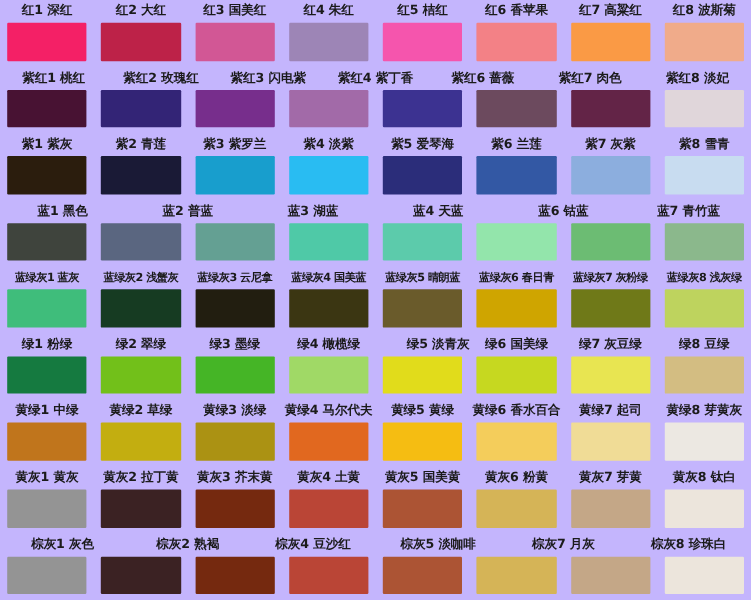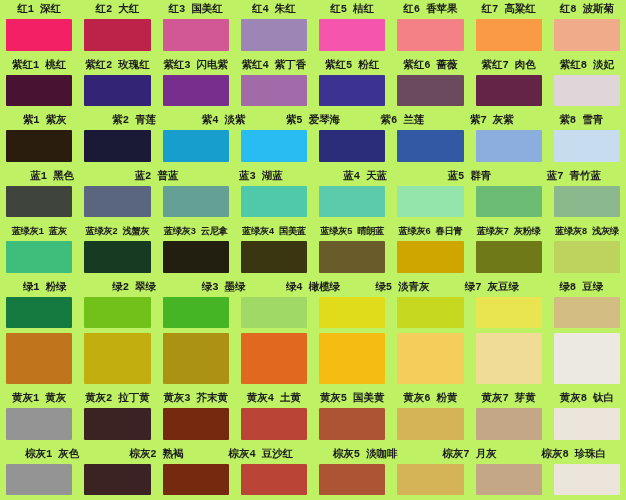--- a/index.html
+++ b/index.html
@@ -63,21 +63,21 @@
     flex: 1 1 0;
     min-width: 0;
     margin: 0 6px;
     height: 100%;
     border-radius: 1px;
   }
 </style>
 </head>
 <body>
 
-<div id="palette" style="background: #bef264; font-family: Liberation Mono, monospace;">
+<div id="palette" style="background: #c4b5fd;">
     <div class="row">
       <div class="labels">
         <div class="cell-label" style="color: rgb(27, 27, 27);">红1 深红</div>
         <div class="cell-label" style="color: rgb(27, 27, 27);">红2 大红</div>
         <div class="cell-label" style="color: rgb(27, 27, 27);">红3 国美红</div>
         <div class="cell-label" style="color: rgb(27, 27, 27);">红4 朱红</div>
         <div class="cell-label" style="color: rgb(27, 27, 27);">红5 桔红</div>
         <div class="cell-label" style="color: rgb(27, 27, 27);">红6 香苹果</div>
         <div class="cell-label" style="color: rgb(27, 27, 27);">红7 高粱红</div>
         <div class="cell-label" style="color: rgb(27, 27, 27);">红8 波斯菊</div>
@@ -92,40 +92,40 @@
         <div class="cell-swatch" style="background: rgb(250, 154, 69);"></div>
         <div class="cell-swatch" style="background: rgb(240, 171, 138);"></div>
       </div>
     </div>
     <div class="row">
       <div class="labels">
         <div class="cell-label" style="color: rgb(27, 27, 27);">紫红1 桃红</div>
         <div class="cell-label" style="color: rgb(27, 27, 27);">紫红2 玫瑰红</div>
         <div class="cell-label" style="color: rgb(27, 27, 27);">紫红3 闪电紫</div>
         <div class="cell-label" style="color: rgb(27, 27, 27);">紫红4 紫丁香</div>
-        <div class="cell-label" style="color: rgb(27, 27, 27);">紫红5 粉红</div>
         <div class="cell-label" style="color: rgb(27, 27, 27);">紫红6 蔷薇</div>
         <div class="cell-label" style="color: rgb(27, 27, 27);">紫红7 肉色</div>
         <div class="cell-label" style="color: rgb(27, 27, 27);">紫红8 淡妃</div>
       </div>
       <div class="swatches">
         <div class="cell-swatch" style="background: rgb(72, 18, 51);"></div>
         <div class="cell-swatch" style="background: rgb(51, 36, 118);"></div>
         <div class="cell-swatch" style="background: rgb(119, 46, 140);"></div>
         <div class="cell-swatch" style="background: rgb(162, 106, 168);"></div>
         <div class="cell-swatch" style="background: rgb(60, 50, 145);"></div>
         <div class="cell-swatch" style="background: rgb(108, 74, 94);"></div>
         <div class="cell-swatch" style="background: rgb(99, 36, 71);"></div>
         <div class="cell-swatch" style="background: rgb(224, 214, 218);"></div>
       </div>
     </div>
     <div class="row">
       <div class="labels">
         <div class="cell-label" style="color: rgb(27, 27, 27);">紫1 紫灰</div>
         <div class="cell-label" style="color: rgb(27, 27, 27);">紫2 青莲</div>
+        <div class="cell-label" style="color: rgb(27, 27, 27);">紫3 紫罗兰</div>
         <div class="cell-label" style="color: rgb(27, 27, 27);">紫4 淡紫</div>
         <div class="cell-label" style="color: rgb(27, 27, 27);">紫5 爱琴海</div>
         <div class="cell-label" style="color: rgb(27, 27, 27);">紫6 兰莲</div>
         <div class="cell-label" style="color: rgb(27, 27, 27);">紫7 灰紫</div>
         <div class="cell-label" style="color: rgb(27, 27, 27);">紫8 雪青</div>
       </div>
       <div class="swatches">
         <div class="cell-swatch" style="background: rgb(43, 29, 13);"></div>
         <div class="cell-swatch" style="background: rgb(26, 26, 54);"></div>
         <div class="cell-swatch" style="background: rgb(24, 158, 205);"></div>
@@ -135,21 +135,21 @@
         <div class="cell-swatch" style="background: rgb(140, 174, 222);"></div>
         <div class="cell-swatch" style="background: rgb(200, 220, 240);"></div>
       </div>
     </div>
     <div class="row">
       <div class="labels">
         <div class="cell-label" style="color: rgb(27, 27, 27);">蓝1 黑色</div>
         <div class="cell-label" style="color: rgb(27, 27, 27);">蓝2 普蓝</div>
         <div class="cell-label" style="color: rgb(27, 27, 27);">蓝3 湖蓝</div>
         <div class="cell-label" style="color: rgb(27, 27, 27);">蓝4 天蓝</div>
-        <div class="cell-label" style="color: rgb(27, 27, 27);">蓝5 群青</div>
+        <div class="cell-label" style="color: rgb(27, 27, 27);">蓝6 钴蓝</div>
         <div class="cell-label" style="color: rgb(27, 27, 27);">蓝7 青竹蓝</div>
       </div>
       <div class="swatches">
         <div class="cell-swatch" style="background: rgb(63, 68, 61);"></div>
         <div class="cell-swatch" style="background: rgb(90, 102, 128);"></div>
         <div class="cell-swatch" style="background: rgb(100, 160, 147);"></div>
         <div class="cell-swatch" style="background: rgb(79, 201, 167);"></div>
         <div class="cell-swatch" style="background: rgb(92, 203, 171);"></div>
         <div class="cell-swatch" style="background: rgb(147, 229, 171);"></div>
         <div class="cell-swatch" style="background: rgb(108, 188, 115);"></div>
@@ -177,36 +177,47 @@
         <div class="cell-swatch" style="background: rgb(111, 121, 24);"></div>
         <div class="cell-swatch" style="background: rgb(190, 211, 94);"></div>
       </div>
     </div>
     <div class="row">
       <div class="labels">
         <div class="cell-label" style="color: rgb(27, 27, 27);">绿1 粉绿</div>
         <div class="cell-label" style="color: rgb(27, 27, 27);">绿2 翠绿</div>
         <div class="cell-label" style="color: rgb(27, 27, 27);">绿3 墨绿</div>
         <div class="cell-label" style="color: rgb(27, 27, 27);">绿4 橄榄绿</div>
-        <div class="cell-label" style="color: rgb(27, 27, 27);">绿5 淡青灰</div>
+        <div class="cell-label" style="color: rgb(27, 27, 27); text-align: right;">绿5 淡青灰</div>
+        <div class="cell-label" style="color: rgb(27, 27, 27);">绿6 国美绿</div>
         <div class="cell-label" style="color: rgb(27, 27, 27);">绿7 灰豆绿</div>
         <div class="cell-label" style="color: rgb(27, 27, 27);">绿8 豆绿</div>
       </div>
       <div class="swatches">
         <div class="cell-swatch" style="background: rgb(21, 122, 64);"></div>
         <div class="cell-swatch" style="background: rgb(114, 192, 26);"></div>
         <div class="cell-swatch" style="background: rgb(69, 181, 38);"></div>
         <div class="cell-swatch" style="background: rgb(160, 217, 102);"></div>
         <div class="cell-swatch" style="background: rgb(225, 220, 27);"></div>
         <div class="cell-swatch" style="background: rgb(198, 216, 32);"></div>
         <div class="cell-swatch" style="background: rgb(232, 229, 81);"></div>
         <div class="cell-swatch" style="background: rgb(211, 189, 130);"></div>
       </div>
     </div>
     <div class="row">
+      <div class="labels">
+        <div class="cell-label" style="color: rgb(27, 27, 27);">黄绿1 中绿</div>
+        <div class="cell-label" style="color: rgb(27, 27, 27);">黄绿2 草绿</div>
+        <div class="cell-label" style="color: rgb(27, 27, 27);">黄绿3 淡绿</div>
+        <div class="cell-label" style="color: rgb(27, 27, 27);">黄绿4 马尔代夫</div>
+        <div class="cell-label" style="color: rgb(27, 27, 27);">黄绿5 黄绿</div>
+        <div class="cell-label" style="color: rgb(27, 27, 27);">黄绿6 香水百合</div>
+        <div class="cell-label" style="color: rgb(27, 27, 27);">黄绿7 起司</div>
+        <div class="cell-label" style="color: rgb(27, 27, 27);">黄绿8 芽黄灰</div>
+      </div>
       <div class="swatches">
         <div class="cell-swatch" style="background: rgb(192, 117, 28);"></div>
         <div class="cell-swatch" style="background: rgb(195, 174, 16);"></div>
         <div class="cell-swatch" style="background: rgb(171, 146, 19);"></div>
         <div class="cell-swatch" style="background: rgb(225, 104, 31);"></div>
         <div class="cell-swatch" style="background: rgb(245, 189, 18);"></div>
         <div class="cell-swatch" style="background: rgb(244, 205, 91);"></div>
         <div class="cell-swatch" style="background: rgb(240, 220, 150);"></div>
         <div class="cell-swatch" style="background: rgb(236, 232, 226);"></div>
       </div>

